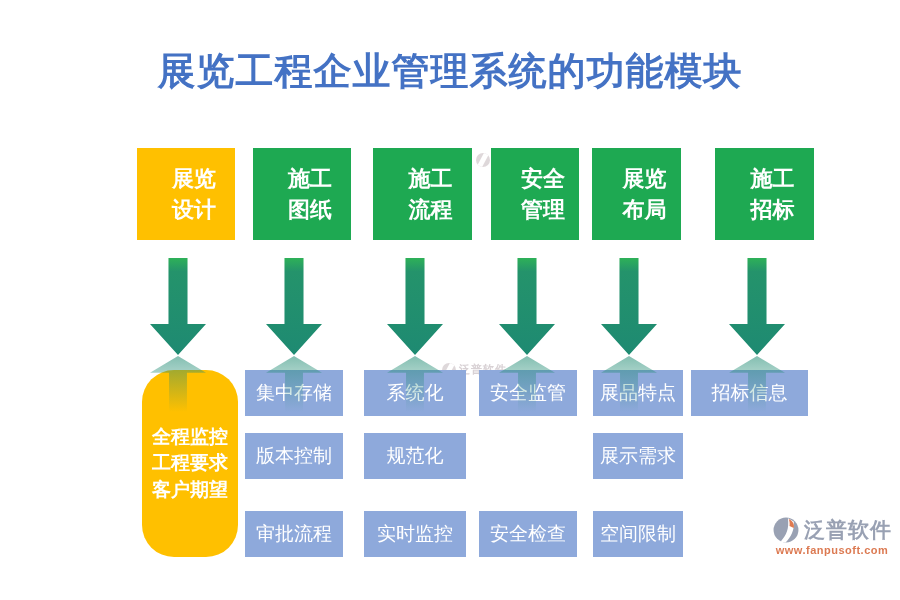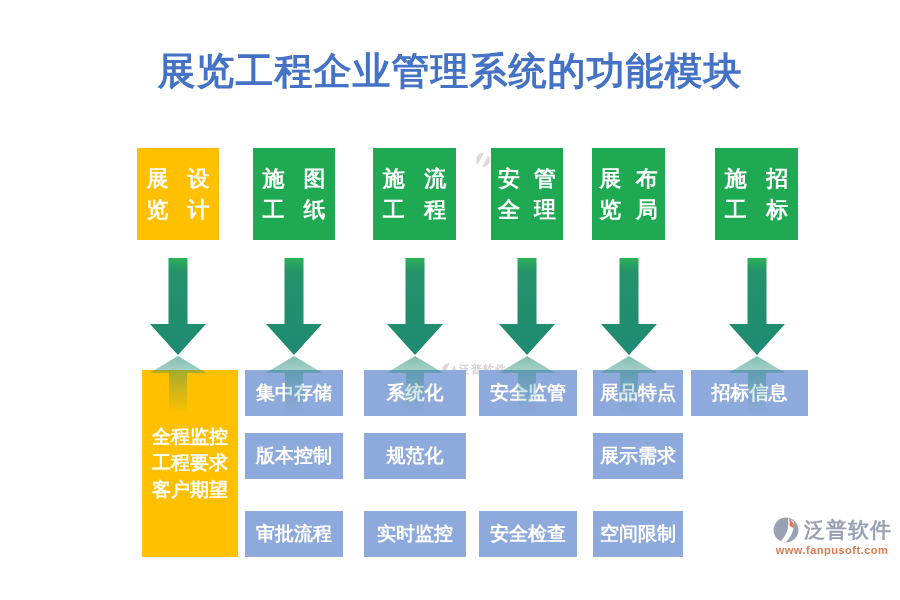--- a/index.html
+++ b/index.html
@@ -8,21 +8,21 @@
     font-family:"Liberation Sans","DejaVu Sans",sans-serif;overflow:hidden;
   }
   .title{
     position:absolute;left:0;top:46px;width:100%;text-align:center;
     color:#4472C4;font-size:38px;font-weight:bold;letter-spacing:1px;z-index:2;
   }
   
   .topbox{
     position:absolute;top:148px;height:92px;background:#1EA952;color:#fff;
     font-weight:bold;font-size:22px;line-height:1.42;text-align:center;
-    display:flex;justify-content:center;align-items:center;z-index:2;
+    display:flex;flex-direction:column;justify-content:center;align-items:center;z-index:2;padding-left:16px;
   }
   .topbox.yellow{background:#FFC000;}
   .tb1{left:137px;width:82px;}
   .tb2{left:253px;width:82px;}
   .tb3{left:373px;width:83px;}
   .tb4{left:491px;width:72px;}
   .tb5{left:592px;width:73px;}
   .tb6{left:715px;width:83px;}
   
   .arrow{
@@ -37,25 +37,25 @@
   .ghost{
     position:absolute;top:356px;width:56px;height:56px;
     background:linear-gradient(to bottom,rgba(30,138,114,.55),rgba(30,138,114,0));
     clip-path:polygon(50% 0,100% 30%,66% 30%,66% 100%,34% 100%,34% 30%,0 30%);
     z-index:3;pointer-events:none;
   }
   
   .leftpanel{
     position:absolute;left:142px;top:370px;width:96px;height:187px;background:#FFC000;
     color:#fff;font-weight:bold;font-size:19px;line-height:1.38;text-align:center;
-    display:flex;flex-direction:column;justify-content:center;align-items:center;z-index:2;
+    display:flex;flex-direction:column;justify-content:center;align-items:center;z-index:2;border-radius:32px;
   }
   
   .bluebox{
-    position:absolute;height:46px;background:#8EA9DB;color:#fff;font-weight:bold;
+    position:absolute;height:46px;background:#8EA9DB;color:#fff;font-weight:normal;
     font-size:19px;display:flex;align-items:center;justify-content:center;z-index:2;
   }
   .c2{left:245px;width:98px;}
   .c3{left:364px;width:102px;}
   .c4{left:479px;width:98px;}
   .c5{left:593px;width:90px;}
   .c6{left:691px;width:117px;}
   .r1{top:370px;} .r2{top:433px;} .r3{top:511px;}
   
   .wm{

